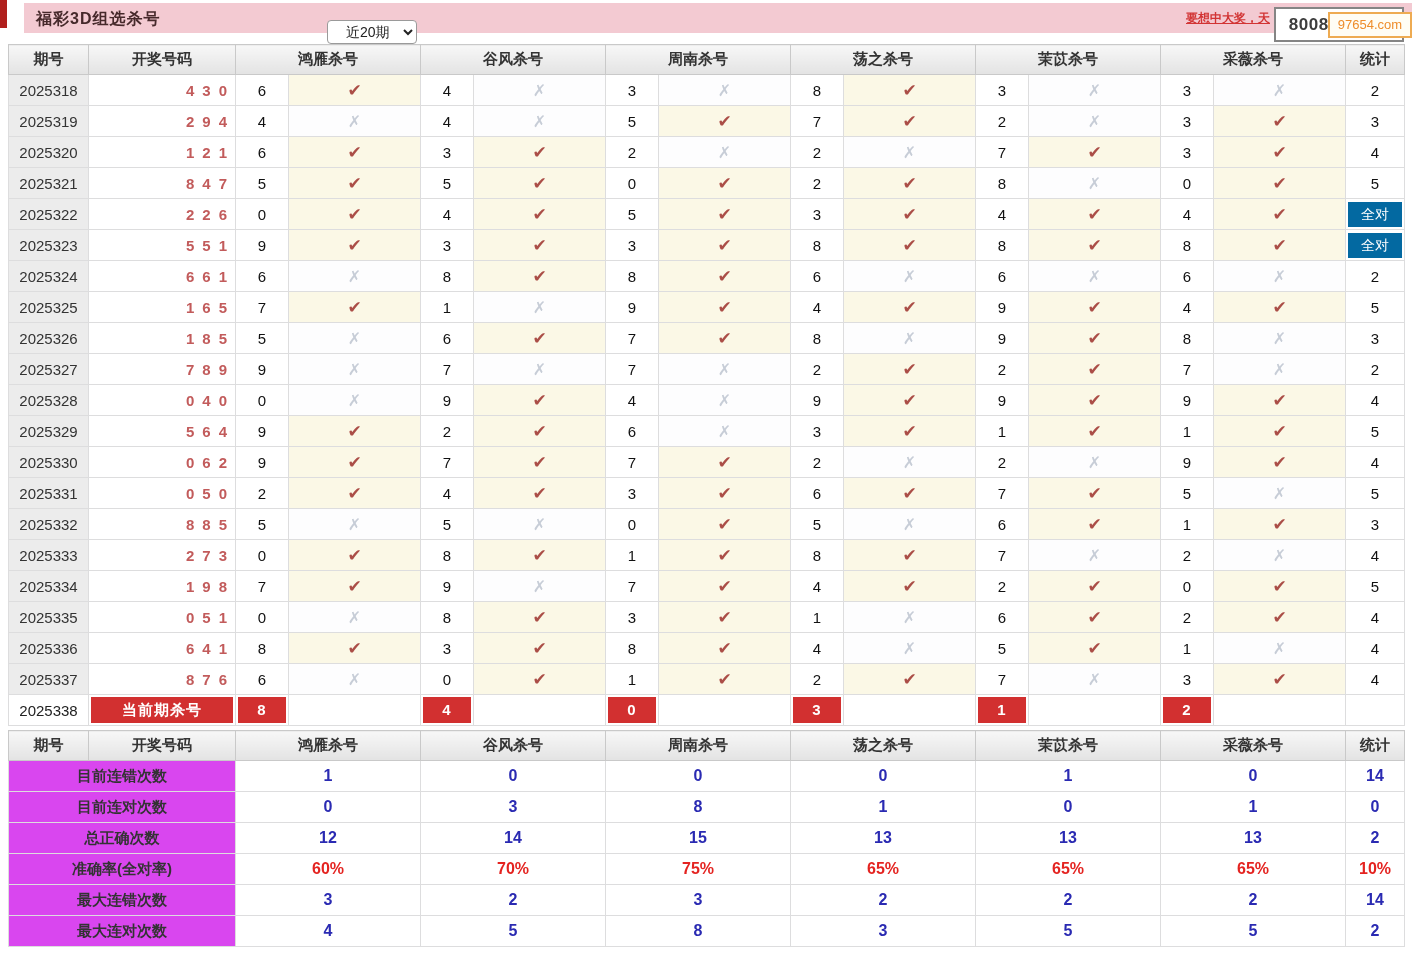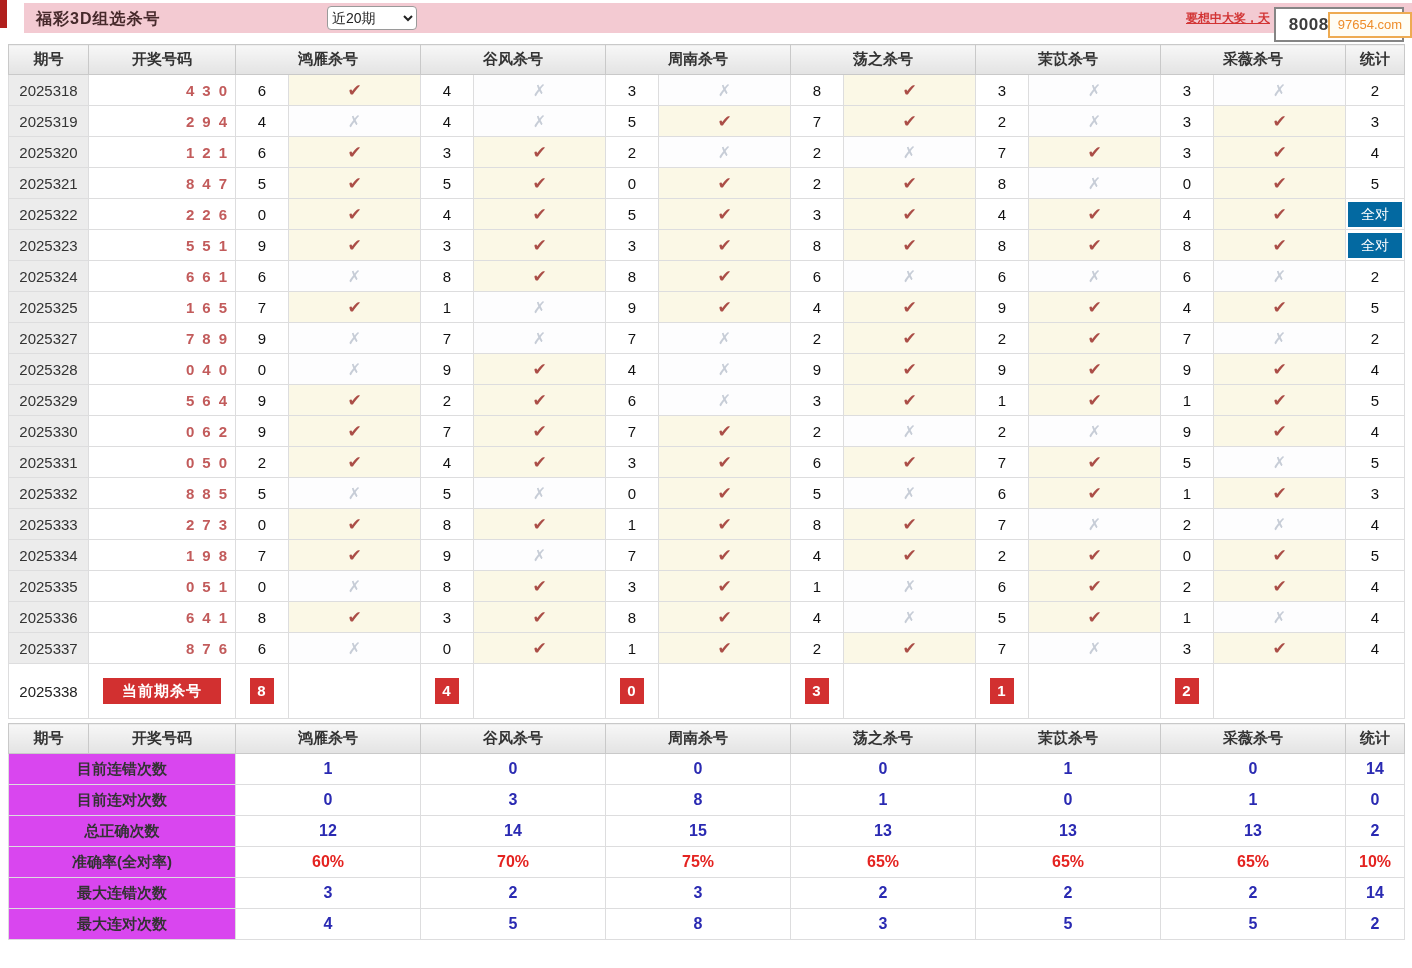--- a/index.html
+++ b/index.html
@@ -4,22 +4,22 @@
 <style>
   * { margin:0; padding:0; box-sizing:border-box; }
   html,body { width:1412px; height:968px; background:#ffffff; overflow:hidden;
               font-family:"Liberation Sans","DejaVu Sans",sans-serif; }
 
   
   .topbar { position:relative; height:44px; }
   .pinkband { position:absolute; left:24px; right:0; top:3px; height:30px; background:#f3cad2; }
   .redstrip { position:absolute; left:0; top:0; width:7px; height:28px; background:#b01f1d; }
   .apptitle { position:absolute; left:36px; top:9px; font-size:16px; font-weight:bold; color:#46292b; letter-spacing:1px; }
-  .rangesel { position:absolute; left:327px; top:6px; width:90px; height:24px; font-size:14px;
-              border:1px solid #9a9a9a; border-radius:4px; background:#ffffff; color:#222; padding-left:0; }
+  .rangesel { position:absolute; left:327px; top:20px; width:90px; height:24px; font-size:14px;
+              border:1px solid #9a9a9a; border-radius:4px; background:#ffffff; color:#222; padding-left:14px; }
   .promolink { position:absolute; right:142px; top:10px; font-size:12px; font-weight:bold;
                color:#d23434; text-decoration:underline; white-space:nowrap; }
   .sitebadge { position:absolute; right:8px; top:7px; width:130px; height:35px; background:#ffffff;
                border:2px solid #858585; color:#3d3d3d; font-weight:bold; font-size:17px;
                text-align:center; line-height:31px; z-index:3; letter-spacing:.5px; }
   .cornerbadge { position:absolute; right:0; top:12px; width:84px; height:26px; background:#fffdf4;
                border:2px solid #eeab52; color:#ee8d2b; font-size:13px; text-align:center;
                line-height:22px; z-index:4; }
 
   
@@ -29,21 +29,21 @@
   td { border:1px solid #ddddde; height:31px; text-align:center; font-size:15px; color:#222;
        overflow:hidden; white-space:nowrap; }
   td.period { background:#ececec; color:#333; }
   td.lotto  { color:#c25b5b; font-weight:bold; letter-spacing:8px; padding-left:8px;text-align:right; }
   td.kn     { color:#111; }
   td.mark.hit  { background:#fbf8e6; color:#ab4e47; font-size:17px; }
   td.mark.miss { background:#fdfdfe; color:#c7cdd7; font-size:16px; }
   td.stat { color:#111; }
   td.stat .allbox { display:block; margin:2px; background:#0369a1; color:#fff;
                     font-weight:normal; font-size:14px; line-height:25px; }
-  td.curlabel, td.curkill { padding:12px; }
+  td.curlabel, td.curkill { padding:0; }
   .redbox { display:block; margin:2px; background:#d23030; color:#ffffff; font-weight:bold;
             font-size:15px; line-height:26px; letter-spacing:1px; }
   td.sumlabel { background:#d946ef; font-weight:bold; color:#333; }
   td.val  { color:#2a2ab2; font-weight:bold; font-size:16px; }
   td.val.redv { color:#e42320; }
   .gap { height:4px; }
 </style>
 </head>
 <body>
 
@@ -221,20 +221,37 @@
         <td class="mark hit">✔</td>
         <td class="kn">4</td>
         <td class="mark hit">✔</td>
         <td class="kn">9</td>
         <td class="mark hit">✔</td>
         <td class="kn">4</td>
         <td class="mark hit">✔</td>
         <td class="stat">5</td>
       </tr>
       <tr>
+    <td class="period">2025326</td>
+    <td class="lotto">185</td>
+        <td class="kn">5</td>
+        <td class="mark miss">✗</td>
+        <td class="kn">6</td>
+        <td class="mark hit">✔</td>
+        <td class="kn">7</td>
+        <td class="mark hit">✔</td>
+        <td class="kn">8</td>
+        <td class="mark miss">✗</td>
+        <td class="kn">9</td>
+        <td class="mark hit">✔</td>
+        <td class="kn">8</td>
+        <td class="mark miss">✗</td>
+        <td class="stat">3</td>
+      </tr>
+      <tr>
     <td class="period">2025327</td>
     <td class="lotto">789</td>
         <td class="kn">9</td>
         <td class="mark miss">✗</td>
         <td class="kn">7</td>
         <td class="mark miss">✗</td>
         <td class="kn">7</td>
         <td class="mark miss">✗</td>
         <td class="kn">2</td>
         <td class="mark hit">✔</td>

